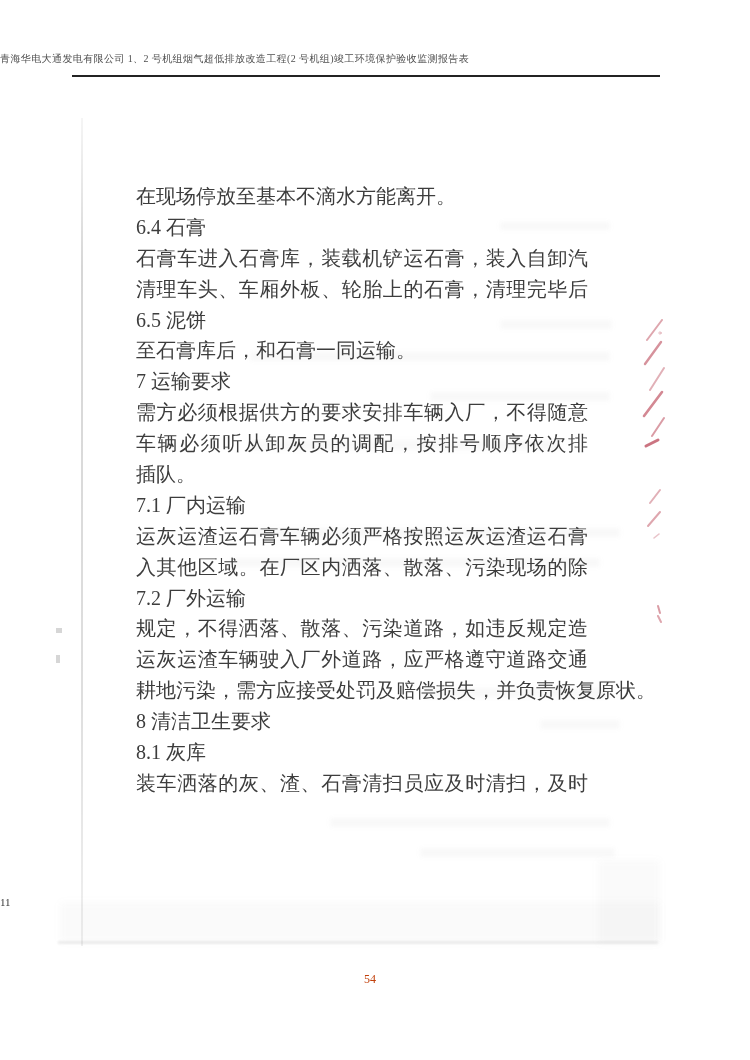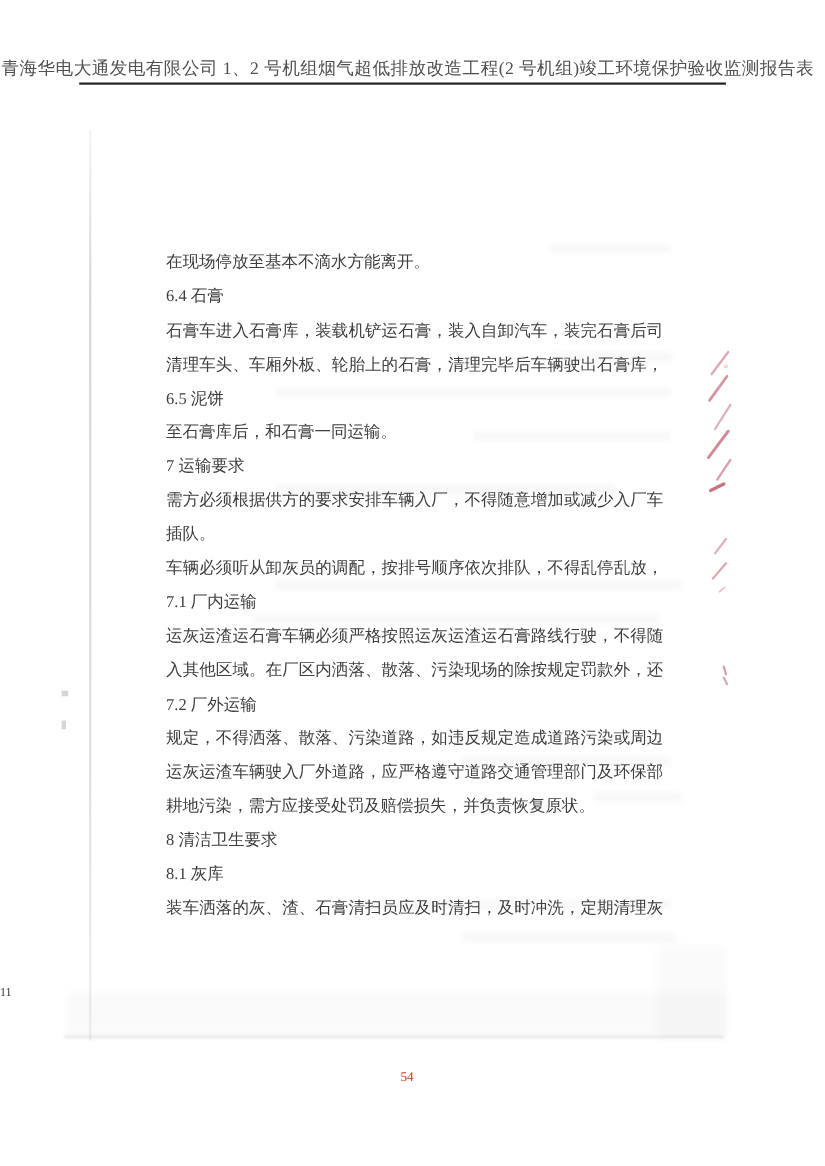--- a/index.html
+++ b/index.html
@@ -5,32 +5,32 @@
   :root{
     --ink:#3d3d3d;
     --header-ink:#4f4f4f;
     --red:#b5394b;
   }
   html,body{margin:0;padding:0;background:#ffffff;}
   body{width:750px;height:1060px;overflow:hidden;position:relative;
        font-family:"Liberation Serif","DejaVu Serif",serif;}
   .sheet{position:absolute;left:0;top:0;width:750px;height:1060px;background:#fff;}
 
-  .header{position:absolute;left:0;top:52px;width:740px;text-align:right;
-          font-size:16px;letter-spacing:0.4px;color:var(--header-ink);
+  .header{position:absolute;left:0;top:52px;width:740px;text-align:left;
+          font-size:10px;letter-spacing:0.4px;color:var(--header-ink);
           filter:blur(0.2px);}
   .header-rule{position:absolute;left:72px;top:75px;width:588px;height:2px;
           background:#232323;}
 
   .fold-line{position:absolute;left:81px;top:118px;width:1.5px;height:828px;
           background:linear-gradient(to bottom,rgba(0,0,0,0.04),rgba(0,0,0,0.16) 18%,
           rgba(0,0,0,0.13) 70%,rgba(0,0,0,0.06));}
 
-  .content{position:absolute;left:151px;top:181px;width:452px;color:var(--ink);
-          font-size:15px;filter:blur(0.15px);margin-top:43px;}
+  .content{position:absolute;left:136px;top:181px;width:452px;color:var(--ink);
+          font-size:20px;filter:blur(0.15px);}
   .line{height:30.9px;line-height:30.9px;white-space:nowrap;}
   .line.full{white-space:normal;text-align:justify;text-align-last:justify;
           overflow:hidden;}
 
   .inner-pagenum{position:absolute;left:0;top:896px;width:744px;text-align:left;
           font-size:11px;color:#383838;}
   .outer-pagenum{position:absolute;left:0;top:972px;width:740px;text-align:center;
           font-size:12px;color:#c2410c;}
 
   .ghost{position:absolute;background:rgba(125,125,125,0.055);filter:blur(2.2px);
@@ -87,22 +87,22 @@
 
   <div class="content">
       <div class="line">在现场停放至基本不滴水方能离开。</div>
       <div class="line">6.4 石膏</div>
       <div class="line full">石膏车进入石膏库，装载机铲运石膏，装入自卸汽车，装完石膏后司机应</div>
       <div class="line full">清理车头、车厢外板、轮胎上的石膏，清理完毕后车辆驶出石膏库，在指</div>
       <div class="line">6.5 泥饼</div>
       <div class="line">至石膏库后，和石膏一同运输。</div>
       <div class="line">7 运输要求</div>
       <div class="line full">需方必须根据供方的要求安排车辆入厂，不得随意增加或减少入厂车辆。</div>
+      <div class="line full">车辆必须听从卸灰员的调配，按排号顺序依次排队，不得乱停乱放，不得</div>
       <div class="line">插队。</div>
-      <div class="line full">车辆必须听从卸灰员的调配，按排号顺序依次排队，不得乱停乱放，不得</div>
       <div class="line">7.1 厂内运输</div>
       <div class="line full">运灰运渣运石膏车辆必须严格按照运灰运渣运石膏路线行驶，不得随意驶</div>
       <div class="line full">入其他区域。在厂区内洒落、散落、污染现场的除按规定罚款外，还需即</div>
       <div class="line">7.2 厂外运输</div>
       <div class="line full">规定，不得洒落、散落、污染道路，如违反规定造成道路污染或周边农田</div>
       <div class="line full">运灰运渣车辆驶入厂外道路，应严格遵守道路交通管理部门及环保部门的</div>
       <div class="line">耕地污染，需方应接受处罚及赔偿损失，并负责恢复原状。</div>
       <div class="line">8 清洁卫生要求</div>
       <div class="line">8.1 灰库</div>
       <div class="line full">装车洒落的灰、渣、石膏清扫员应及时清扫，及时冲洗，定期清理灰沟，</div>

